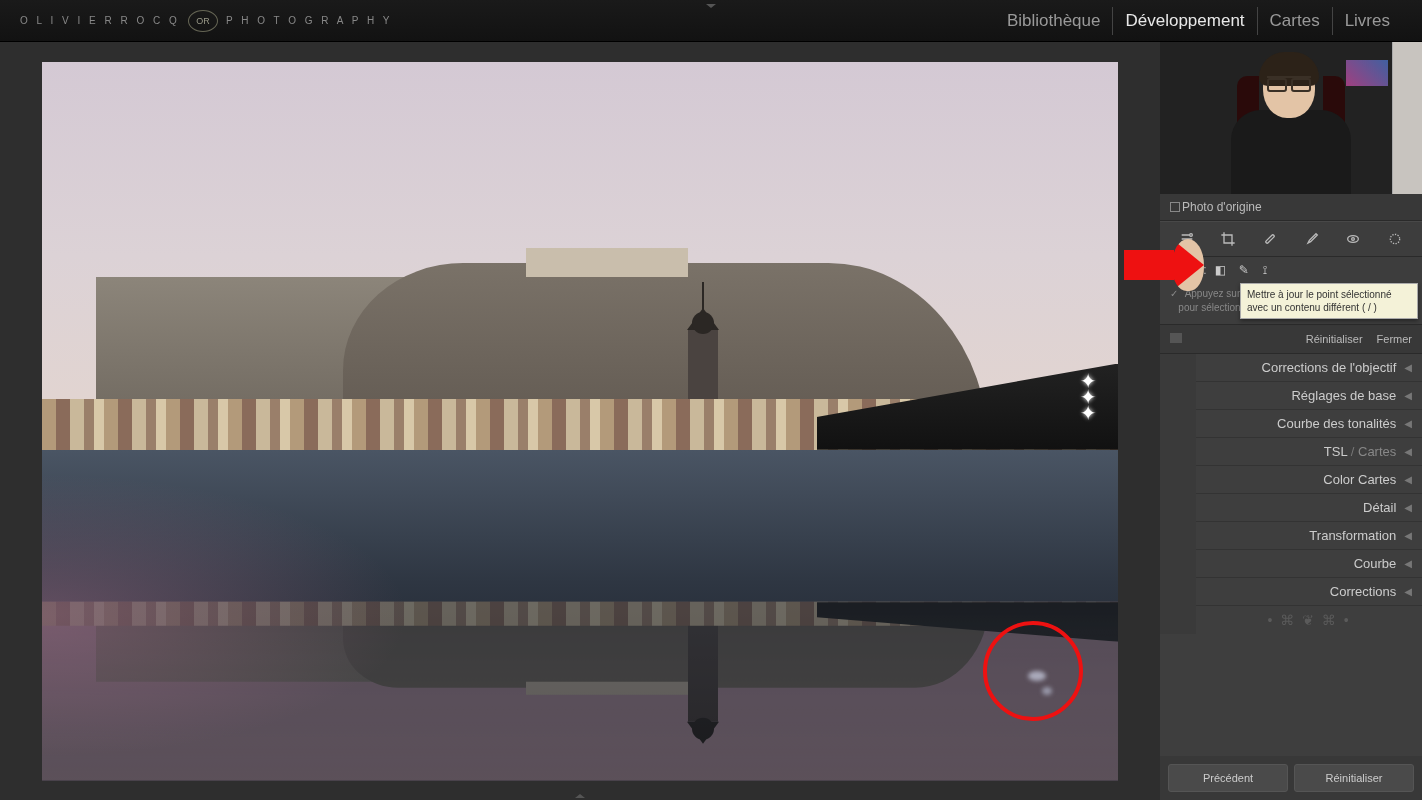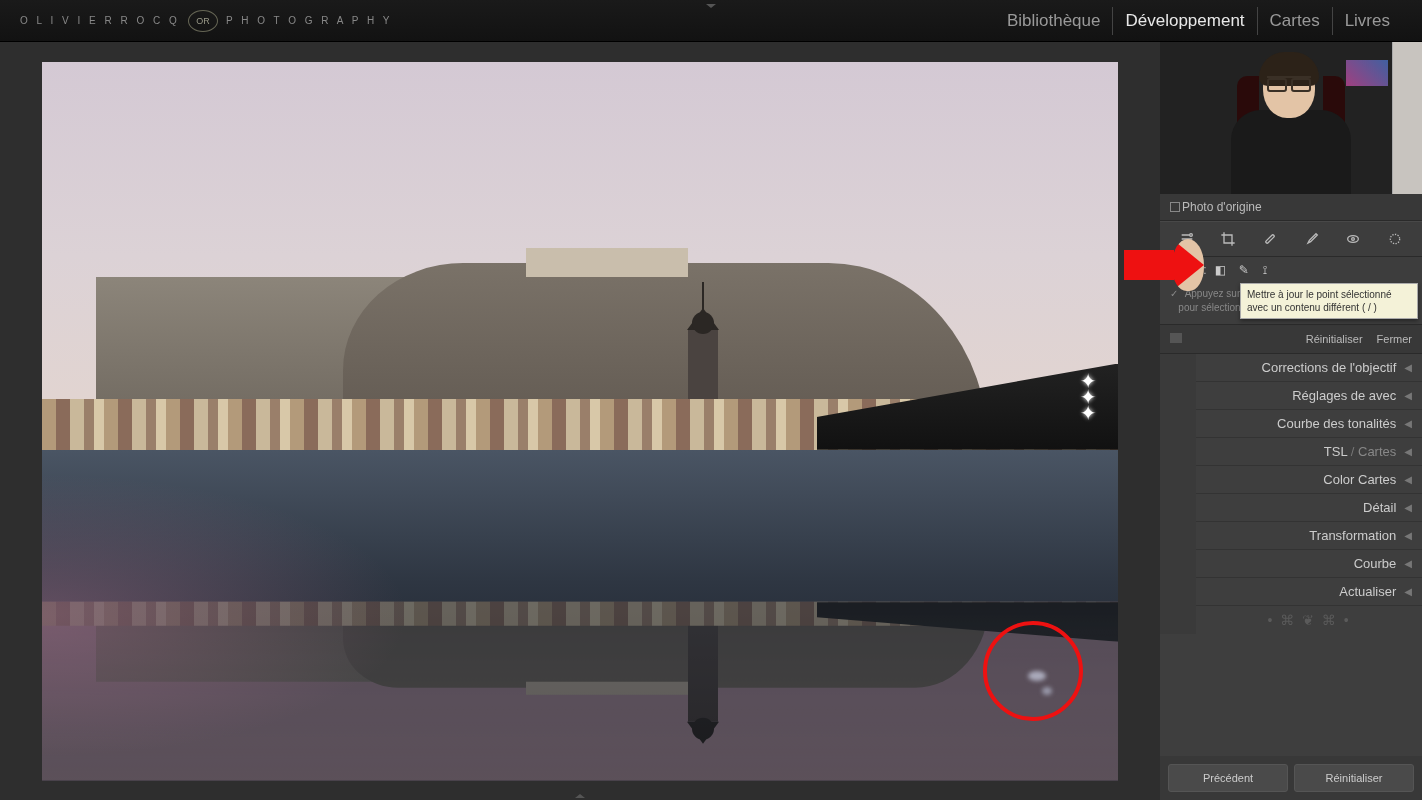--- a/index.html
+++ b/index.html
@@ -210,21 +210,21 @@
         <a>Fermer</a>
       </div>
     </div>
 
     <div class="panel-list">
       <div class="panel">
           <span>Corrections de l'objectif</span>
           <span class="arrow">◀</span>
         </div>
       <div class="panel">
-          <span>Réglages de avec</span>
+          <span>Réglages de base</span>
           <span class="arrow">◀</span>
         </div>
       <div class="panel">
           <span>Courbe des tonalités</span>
           <span class="arrow">◀</span>
         </div>
       <div class="panel tsl">
           <span><span>TSL</span><span class="slash"> / </span><span class="dim" style="color:#888">Cartes</span></span>
           <span class="arrow">◀</span>
         </div>
@@ -238,21 +238,21 @@
         </div>
       <div class="panel">
           <span>Transformation</span>
           <span class="arrow">◀</span>
         </div>
       <div class="panel">
           <span>Courbe</span>
           <span class="arrow">◀</span>
         </div>
       <div class="panel">
-          <span>Actualiser</span>
+          <span>Corrections</span>
           <span class="arrow">◀</span>
         </div>
       <div class="ornament">• ⌘ ❦ ⌘ •</div>
     </div>
 
     <div class="spacer"></div>
 
     <div class="footer-btns">
       <button>Précédent</button>
       <button>Réinitialiser</button>

